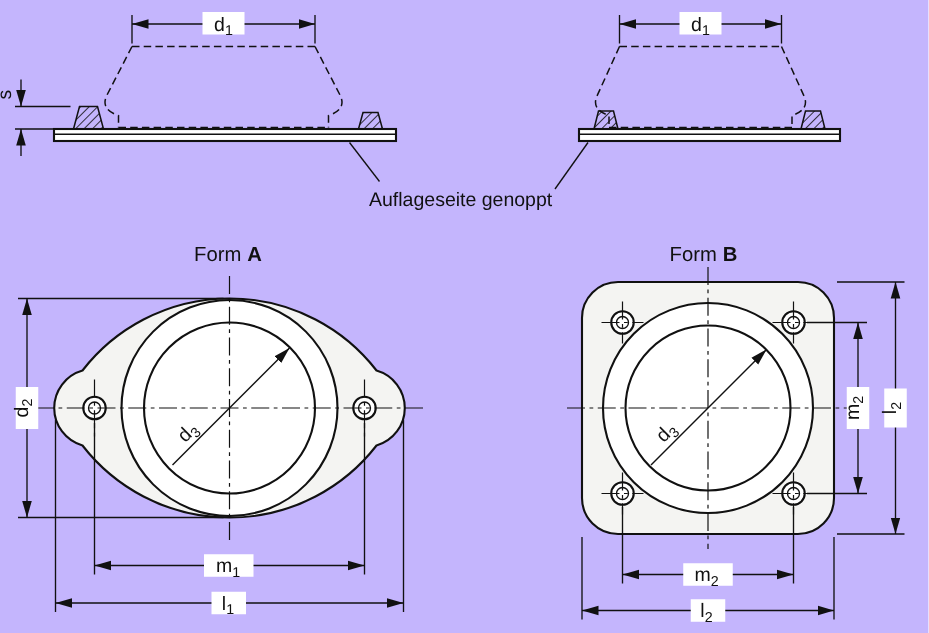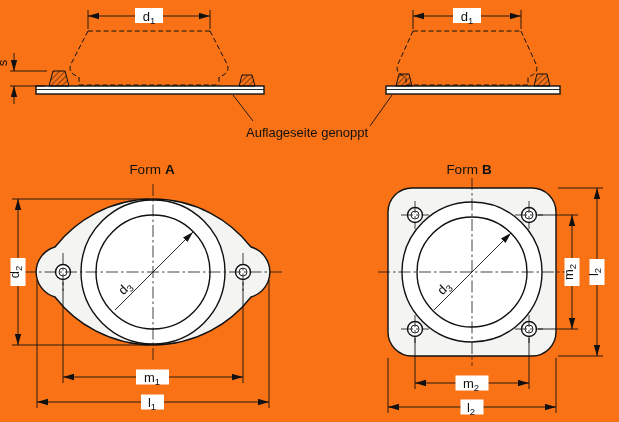--- a/index.html
+++ b/index.html
@@ -1,16 +1,16 @@
 <!DOCTYPE html>
 <html><head>
 <meta charset="utf-8">
 <style>
   html,body{margin:0;padding:0;background:#ffffff;}
-  .stage{width:619px;height:422px;position:relative;background:#f97316;overflow:hidden;}
+  .stage{width:619px;height:422px;position:relative;background:#c4b5fd;overflow:hidden;}
   svg{display:block;}
   .olf{fill:#f4f4f2;stroke:#111;stroke-width:1.4;}
   .wfill{fill:#ffffff;stroke:#111;stroke-width:1.4;}
   .thin{fill:none;stroke:#111;stroke-width:0.9;}
   .cl{fill:none;stroke:#111;stroke-width:0.8;stroke-dasharray:12 3 2.5 3;}
   .ph{fill:none;stroke:#111;stroke-width:1;stroke-dasharray:5 2.8;}
   .hatched{fill:url(#hatch);stroke:#111;stroke-width:1;}
   .wb{fill:#ffffff;stroke:none;}
   text{font-family:"Liberation Sans","DejaVu Sans",sans-serif;font-size:13px;fill:#111;}
   .sub{font-size:9.5px;}

